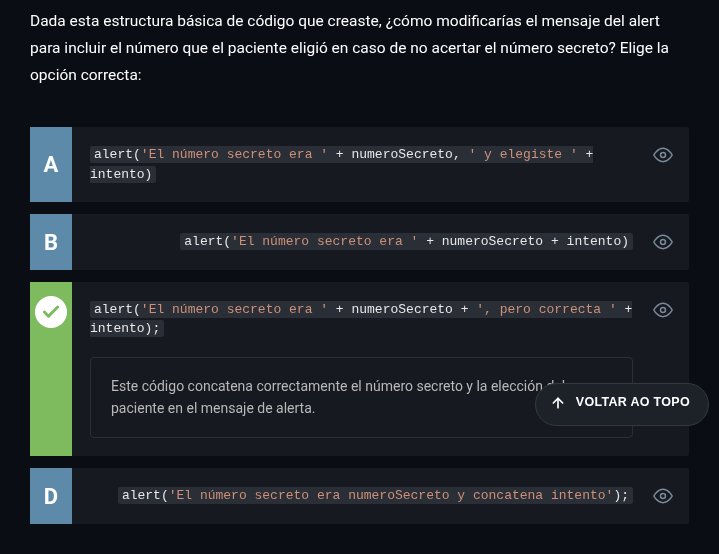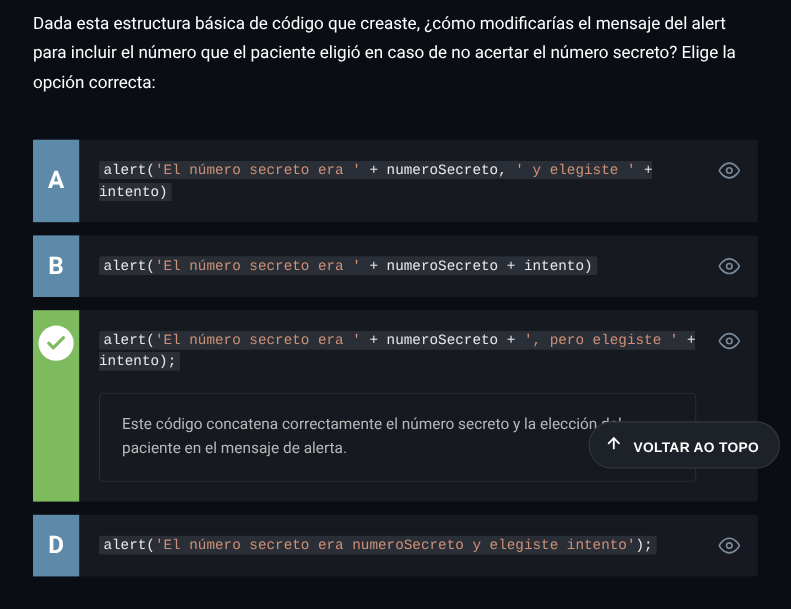--- a/index.html
+++ b/index.html
@@ -55,20 +55,21 @@
     justify-content: center;
   }
   .check-circle svg { width: 20px; height: 20px; }
   .content {
     flex: 1;
     padding: 18px 56px 18px 18px;
     display: flex;
     flex-direction: column;
     gap: 18px;
     min-width: 0;
+    align-items: flex-end;
   }
   .code-wrap {
     font-family: "Consolas", "Courier New", monospace;
     font-size: 13px;
     line-height: 1.5;
     color: #e8e8e8;
     word-break: break-word;
   }
   .code-inline {
     background: #2a2e36;
@@ -98,21 +99,21 @@
   .eye svg { width: 100%; height: 100%; }
   .back-to-top {
     position: absolute;
     right: 10px;
     bottom: 128px;
     background: #1d2128;
     border: 1px solid #333842;
     border-radius: 999px;
     padding: 11px 18px 11px 14px;
     display: flex;
-    align-items: flex-end;
+    align-items: flex-start;
     gap: 10px;
     font-size: 12.5px;
     font-weight: 700;
     color: #fff;
     cursor: pointer;
     letter-spacing: 0.3px;
     margin-top: 11px;
   }
   .back-to-top svg { width: 16px; height: 16px; }
 </style>
@@ -144,32 +145,32 @@
     </div>
     <div class="option correct">
       <div class="badge">
         <div class="check-circle">
           <svg viewBox="0 0 24 24" fill="none" stroke="#7dbb5e" stroke-width="3.5" stroke-linecap="round" stroke-linejoin="round">
             <polyline points="20 6 9 17 4 12"></polyline>
           </svg>
         </div>
       </div>
       <div class="content">
-        <div class="code-wrap"><span class="code-inline"><span class="var">alert</span><span class="kw">(</span><span class="str">'El número secreto era '</span><span class="kw"> + </span><span class="var">numeroSecreto</span><span class="kw"> + </span><span class="str">', pero elegiste '</span><span class="kw"> + </span><span class="var">intento</span><span class="kw">);</span></span></div>
+        <div class="code-wrap"><span class="code-inline"><span class="var">alert</span><span class="kw">(</span><span class="str">'El número secreto era '</span><span class="kw"> + </span><span class="var">numeroSecreto</span><span class="kw"> + </span><span class="str">', pero correcta '</span><span class="kw"> + </span><span class="var">intento</span><span class="kw">);</span></span></div>
         <div class="explain-box">Este código concatena correctamente el número secreto y la elección del paciente en el mensaje de alerta.</div>
       </div>
       <div class="eye"><svg viewBox="0 0 24 24" fill="none" stroke="currentColor" stroke-width="1.8">
           <path d="M1 12s4-8 11-8 11 8 11 8-4 8-11 8-11-8-11-8z"></path>
           <circle cx="12" cy="12" r="3"></circle>
         </svg></div>
     </div>
     <div class="option">
       <div class="badge">D</div>
       <div class="content">
-        <div class="code-wrap"><span class="code-inline"><span class="var">alert</span><span class="kw">(</span><span class="str">'El número secreto era numeroSecreto y elegiste intento'</span><span class="kw">);</span></span></div>
+        <div class="code-wrap"><span class="code-inline"><span class="var">alert</span><span class="kw">(</span><span class="str">'El número secreto era numeroSecreto y concatena intento'</span><span class="kw">);</span></span></div>
       </div>
       <div class="eye"><svg viewBox="0 0 24 24" fill="none" stroke="currentColor" stroke-width="1.8">
           <path d="M1 12s4-8 11-8 11 8 11 8-4 8-11 8-11-8-11-8z"></path>
           <circle cx="12" cy="12" r="3"></circle>
         </svg></div>
     </div>
   </div>
 
 <button class="back-to-top">
   <span>

